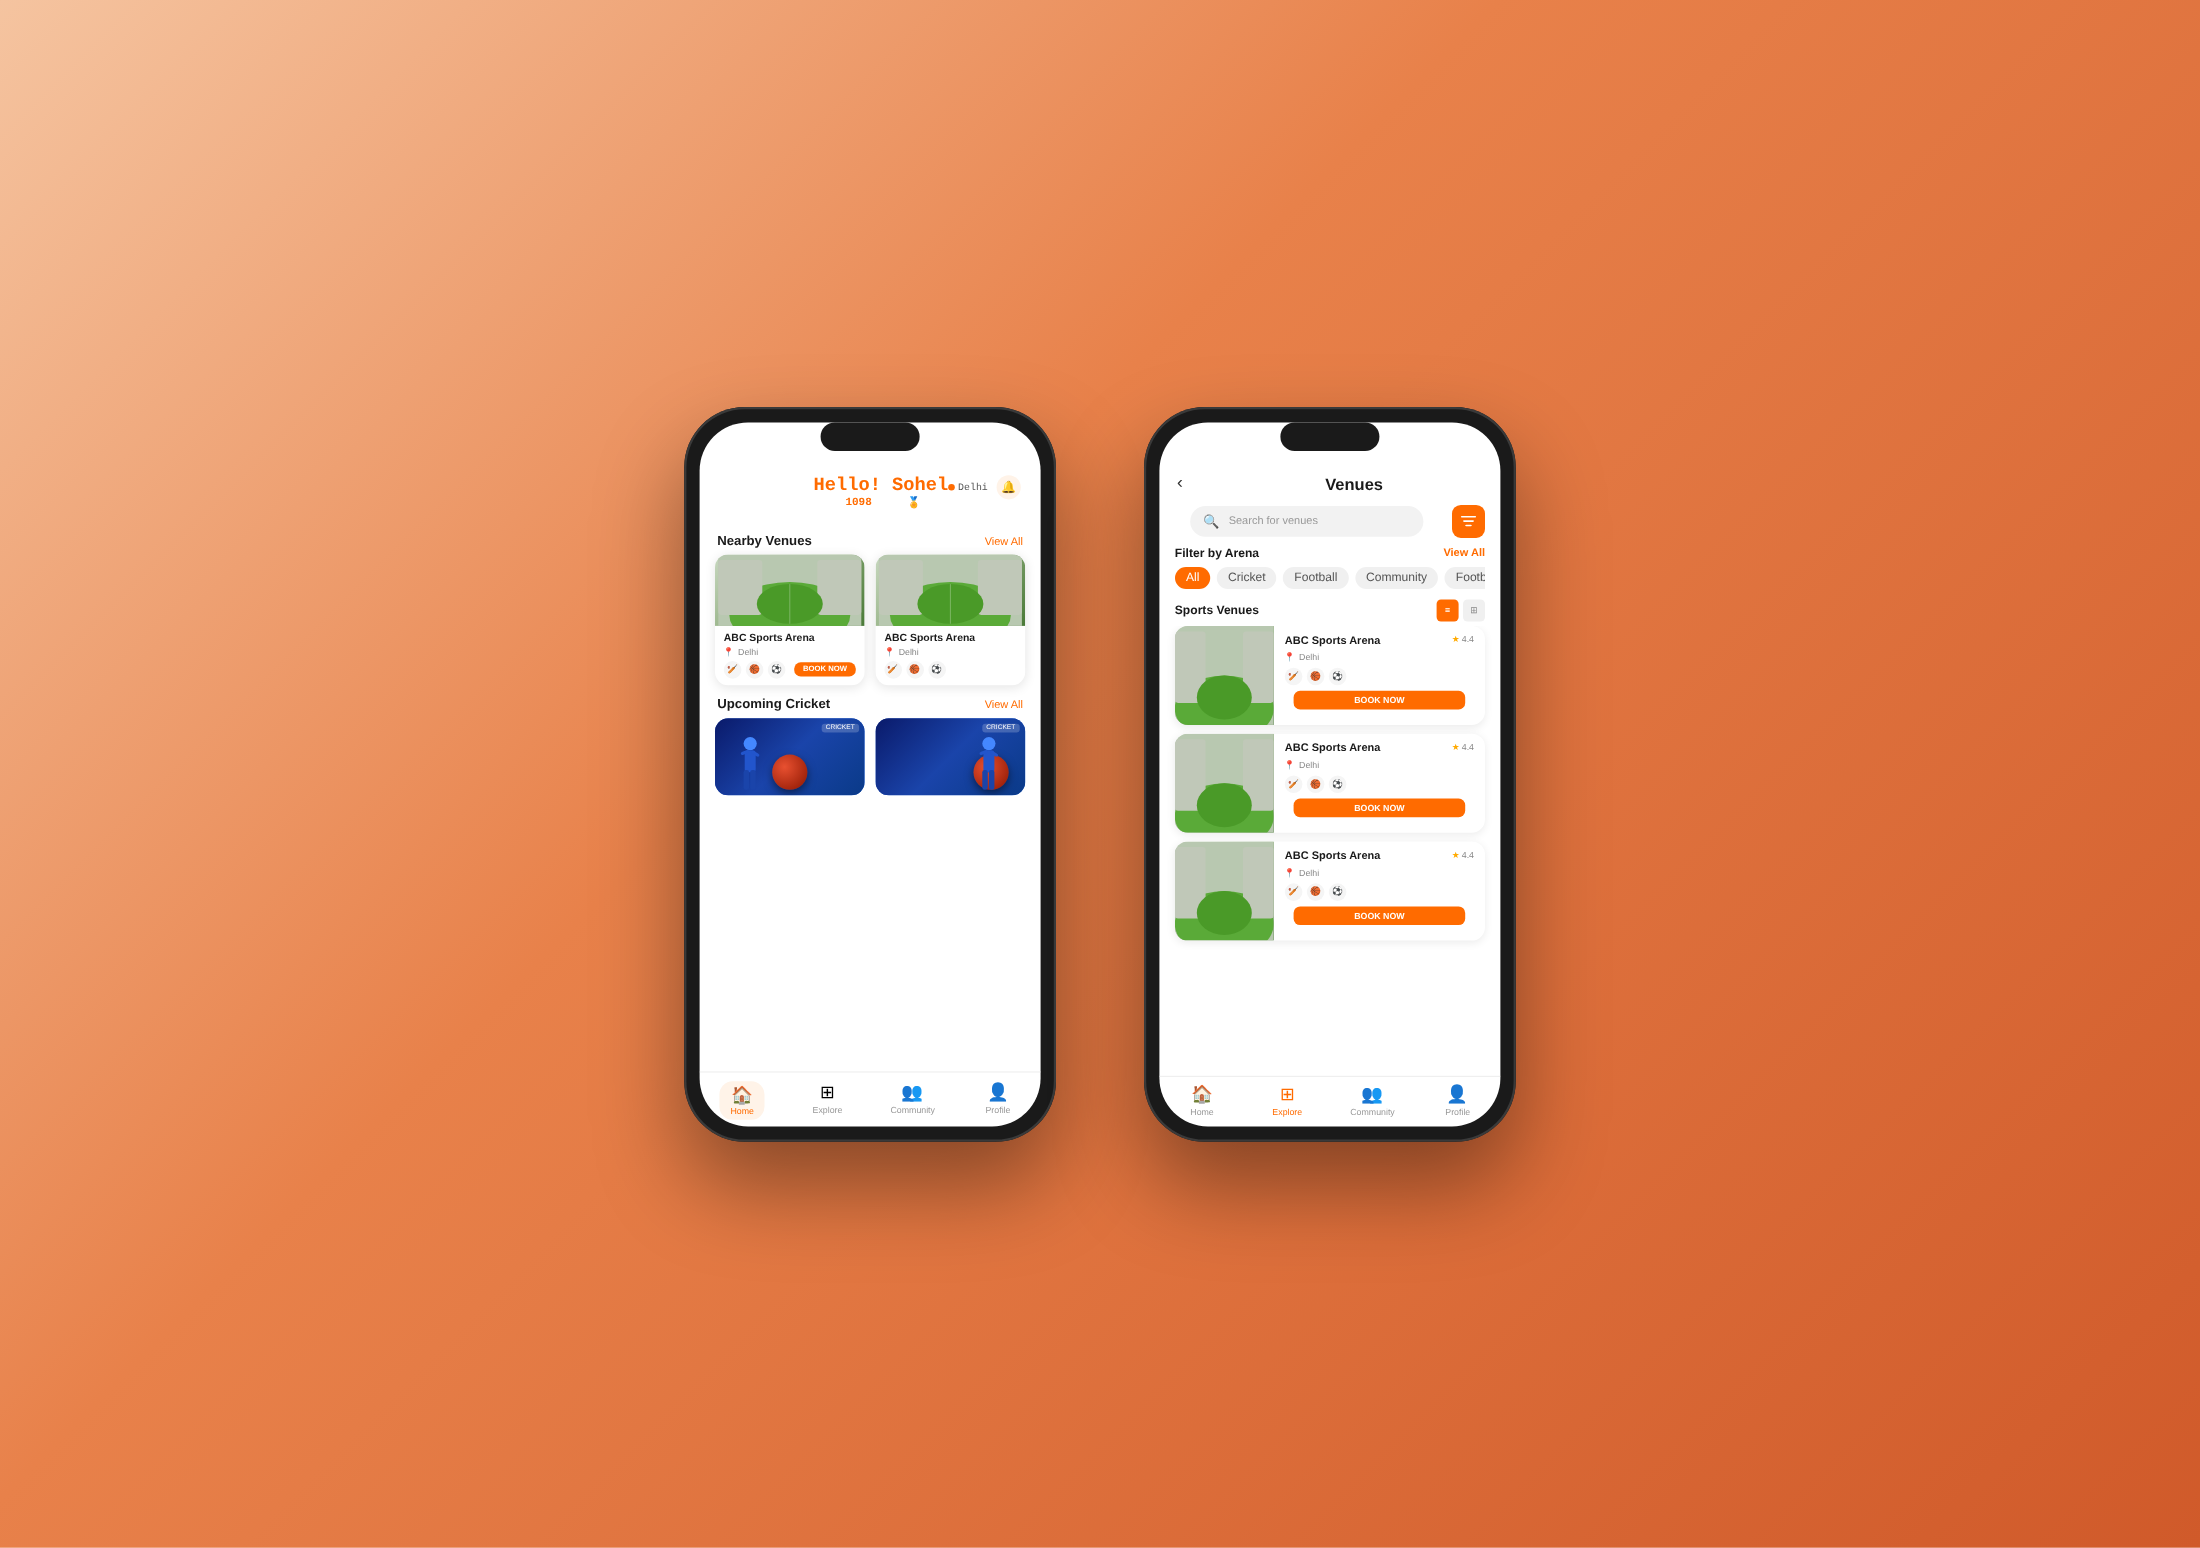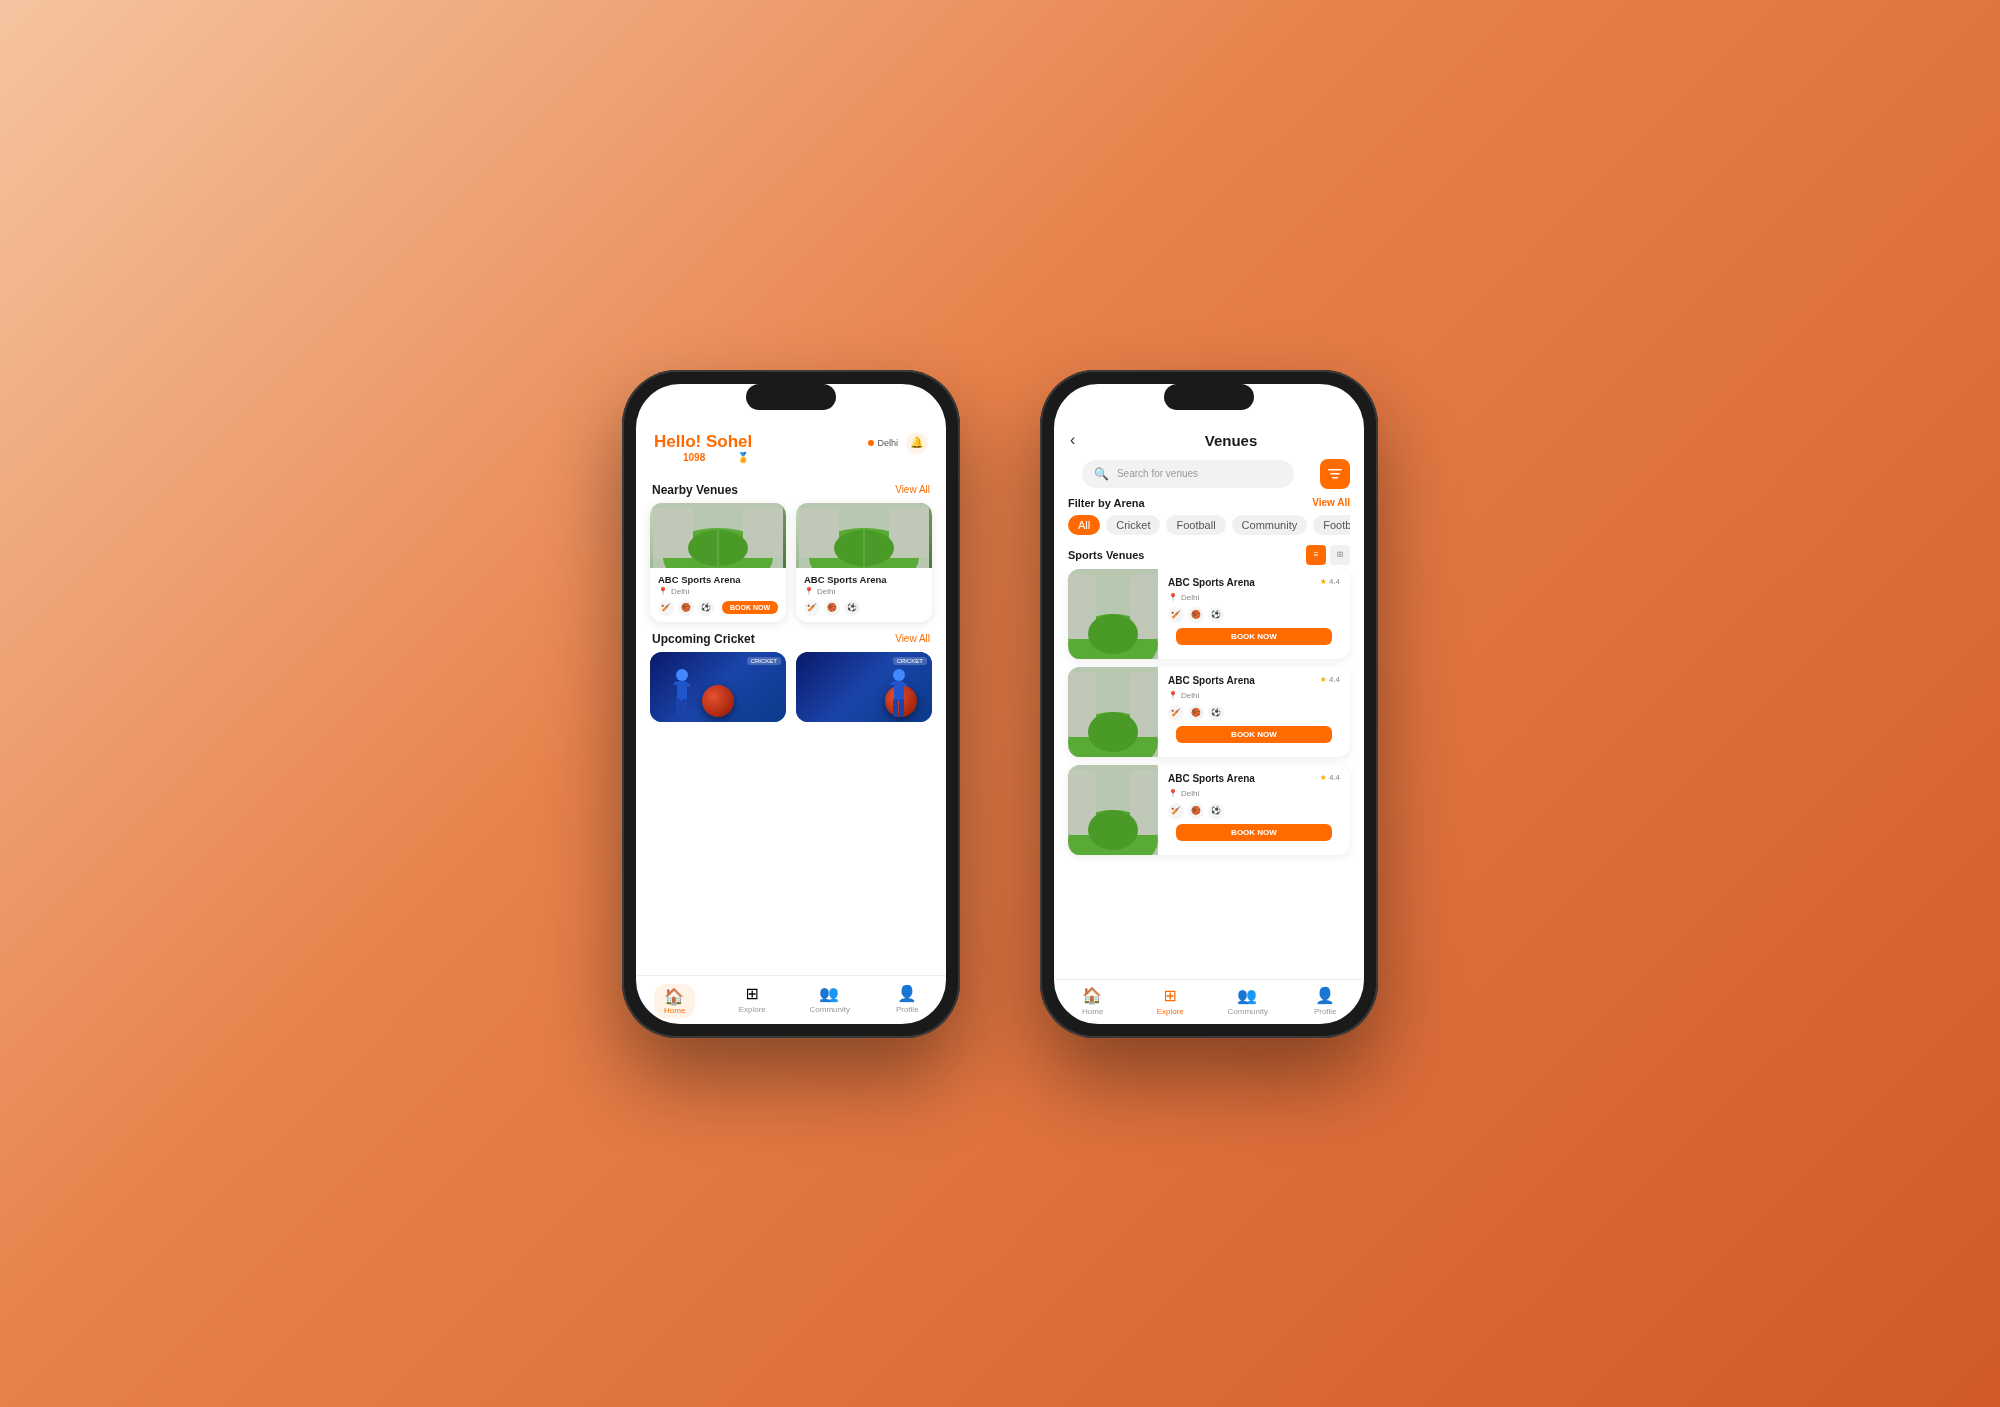--- a/index.html
+++ b/index.html
@@ -56,22 +56,23 @@
     .p1-content {
       height: 100%;
       display: flex;
       flex-direction: column;
       overflow: hidden;
     }
 
     .p1-header {
       padding: 48px 18px 10px;
       display: flex;
-      justify-content: space-between;
+      justify-content: flex-end;
       align-items: flex-start;
+      font-family: Liberation Mono, monospace;
     }
 
     .p1-greeting {
       color: #ff6b00;
       font-size: 17px;
       font-weight: 700;
     }
 
     .p1-points {
       color: #888;
@@ -170,21 +171,21 @@
       background: rgba(255,255,255,0.4);
       border-radius: 50%;
     }
 
     .banner-dot.active { background: #ff6b00; width: 12px; border-radius: 3px; }
 
     
     .section-header {
       display: flex;
       justify-content: space-between;
-      align-items: center;
+      align-items: flex-end;
       padding: 10px 16px 6px;
     }
 
     .section-title {
       font-size: 12px;
       font-weight: 700;
       color: #1a1a1a;
     }
 
     .view-all {

